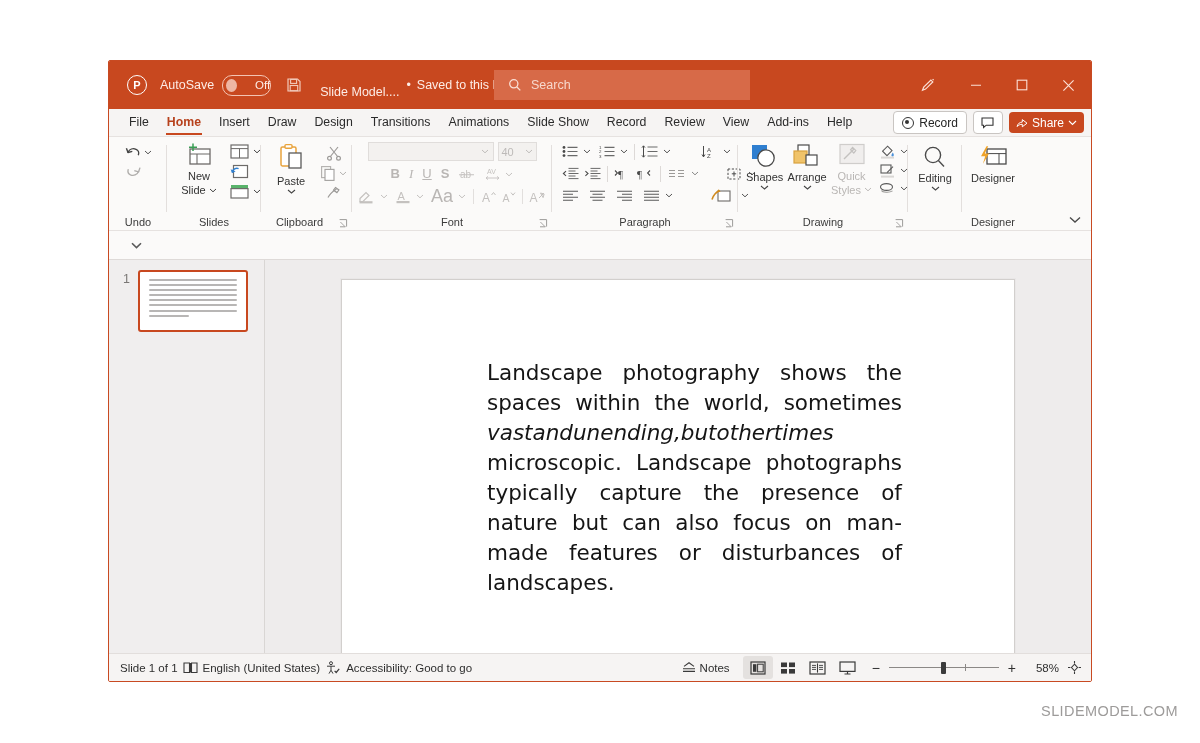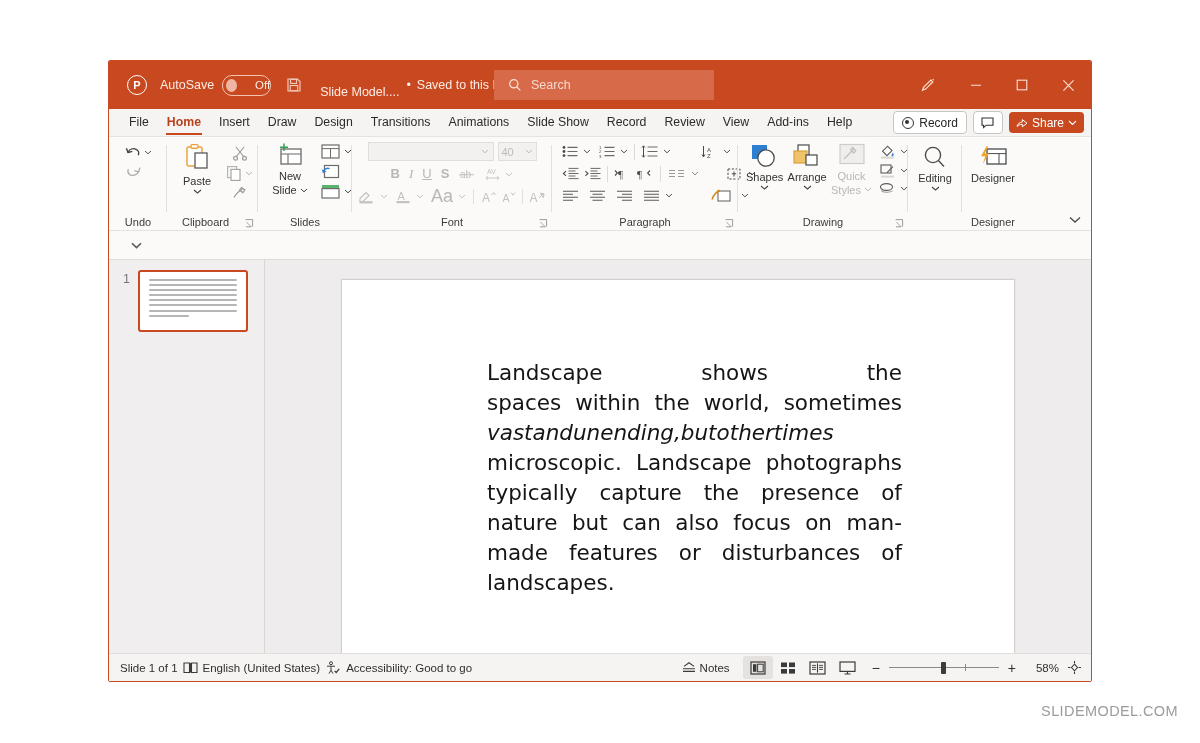--- a/index.html
+++ b/index.html
@@ -36,21 +36,21 @@
     width:13px;height:13px;border-radius:50%;background:#eeb6a3;
     margin-left:3px;
   }
   .toggle .off{color:#fdece6;font-size:11.5px;margin-left:18px;}
   .save-ic{margin-left:14px;width:18px;height:18px;opacity:.92;}
   .doc-title{color:#fdece6;font-size:12.5px;margin-left:17px;margin-top:13px;}
   .doc-sep{color:#fdece6;font-size:12.5px;margin-left:7px;}
   .doc-state{color:#fdece6;font-size:12.5px;margin-left:6px;}
   .caretdown{margin-left:6px;color:#fdece6;font-size:10px;}
   .searchbox{
-    position:absolute;left:385px;top:9px;width:220px;height:30px;
+    position:absolute;left:385px;top:9px;width:256px;height:30px;
     background:#d4毛;background:#d76a48;border-radius:0;
     display:flex;align-items:center;
   }
   .searchbox .mag{margin-left:14px;}
   .searchbox .ph{color:#f7d8cc;font-size:12.5px;margin-left:9px;}
   .wincontrols{position:absolute;right:0;top:0;height:48px;display:flex;align-items:center;}
   .wc{width:46px;height:48px;display:flex;align-items:center;justify-content:center;color:#fbe4db;}
   .wc.pen{width:50px;}
 
   
@@ -297,20 +297,79 @@
                   <path d="M13.5 6.5c-1.4 3.4-5 4.7-8 3.3-2-1-2.9-3-2.4-5" fill="none" stroke="#b0aeac" stroke-width="1.4" stroke-linecap="round"></path>
                   <path d="M15 2.6l-1.4 4.3-4.3-1.3" fill="none" stroke="#b0aeac" stroke-width="1.4" stroke-linejoin="round"></path>
                 </svg>
             </span>
           </div>
         </div>
       </div>
       <div class="grp-label">Undo</div>
     </div>
 
+    <div class="grp" style="width:94px">
+      <div class="grp-body" style="padding-left:6px">
+        <div class="bigbtn" style="width:52px">
+          <span class="ic">
+            <svg width="30" height="26" viewBox="0 0 30 26">
+              <rect x="6" y="6" width="20" height="15" fill="#fff" stroke="#6d6b69" stroke-width="1.3"></rect>
+              <path d="M6 11h20M13 11v10" stroke="#6d6b69" stroke-width="1.1"></path>
+              <path d="M5 4.2h8M9 0.4v7.6" stroke="#3a9d54" stroke-width="1.5"></path>
+            </svg>
+          </span>
+          <span class="lbl" style="line-height:13px">New</span>
+          <span class="row" style="gap:3px">
+            <span class="lbl">Slide</span>
+            <span class="chev">
+              <svg width="8" height="5" viewBox="0 0 8 5">
+                  <path d="M1 1l3 2.8L7 1" fill="none" stroke="#444" stroke-width="1"></path>
+                </svg>
+            </span>
+          </span>
+        </div>
+        <div class="col" style="gap:5px;margin-left:5px;padding-top:1px">
+          <div class="row" style="gap:4px">
+            <span class="ic">
+              <svg width="19" height="15" viewBox="0 0 19 15">
+                  <rect x="1" y="1" width="17" height="13" fill="#fff" stroke="#6d6b69" stroke-width="1.2"></rect>
+                  <path d="M1 4.6h17M9.5 4.6v9.4" stroke="#6d6b69" stroke-width="1"></path>
+                </svg>
+            </span>
+            <span class="chev">
+              <svg width="8" height="5" viewBox="0 0 8 5">
+                  <path d="M1 1l3 2.8L7 1" fill="none" stroke="#444" stroke-width="1"></path>
+                </svg>
+            </span>
+          </div>
+          <span class="ic" style="margin-right:12px">
+            <svg width="19" height="15" viewBox="0 0 19 15">
+                <rect x="3.5" y="1.5" width="14" height="12" fill="#fff" stroke="#6d6b69" stroke-width="1.2"></rect>
+                <path d="M2 8.5C3 5.2 5.8 3.6 8.6 4.6" fill="none" stroke="#2f7fd0" stroke-width="1.5"></path>
+                <path d="M0.6 5.2L2.2 9l3.4-1.6" fill="#2f7fd0"></path>
+              </svg>
+          </span>
+          <div class="row" style="gap:4px">
+            <span class="ic">
+              <svg width="19" height="15" viewBox="0 0 19 15">
+                  <rect x="1" y="1" width="17" height="3" fill="#59b36b"></rect>
+                  <rect x="1" y="4.6" width="17" height="9.4" fill="#fff" stroke="#6d6b69" stroke-width="1.2"></rect>
+                </svg>
+            </span>
+            <span class="chev">
+              <svg width="8" height="5" viewBox="0 0 8 5">
+                  <path d="M1 1l3 2.8L7 1" fill="none" stroke="#444" stroke-width="1"></path>
+                </svg>
+            </span>
+          </div>
+        </div>
+      </div>
+      <div class="grp-label">Slides</div>
+    </div>
+
     <div class="grp" style="width:91px">
       <div class="grp-body" style="padding-left:7px">
         <div class="bigbtn">
           <span class="ic">
             <svg width="30" height="31" viewBox="0 0 30 31">
               <rect x="5" y="4" width="15" height="19" rx="1.4" fill="#fff" stroke="#e8a33d" stroke-width="1.5"></rect>
               <rect x="9" y="1.6" width="7" height="3.6" rx="1" fill="#fff" stroke="#e8a33d" stroke-width="1.4"></rect>
               <rect x="13" y="10" width="12" height="15" fill="#fff" stroke="#595959" stroke-width="1.3"></rect>
             </svg>
           </span>
@@ -353,79 +412,20 @@
       <div class="grp-label" style="padding-right:14px">
         <span>Clipboard</span>
         <span class="dlg">
           <svg width="9" height="9" viewBox="0 0 9 9">
               <path d="M0.6 0.6h7v7" fill="none" stroke="#6b6967" stroke-width="1"></path>
               <path d="M1 7.8h5.4" stroke="#6b6967" stroke-width="1"></path>
               <path d="M6.2 7.8L1.4 3" stroke="#6b6967" stroke-width="0.9"></path>
             </svg>
         </span>
       </div>
-    </div>
-
-    <div class="grp" style="width:94px">
-      <div class="grp-body" style="padding-left:6px">
-        <div class="bigbtn" style="width:52px">
-          <span class="ic">
-            <svg width="30" height="26" viewBox="0 0 30 26">
-              <rect x="6" y="6" width="20" height="15" fill="#fff" stroke="#6d6b69" stroke-width="1.3"></rect>
-              <path d="M6 11h20M13 11v10" stroke="#6d6b69" stroke-width="1.1"></path>
-              <path d="M5 4.2h8M9 0.4v7.6" stroke="#3a9d54" stroke-width="1.5"></path>
-            </svg>
-          </span>
-          <span class="lbl" style="line-height:13px">New</span>
-          <span class="row" style="gap:3px">
-            <span class="lbl">Slide</span>
-            <span class="chev">
-              <svg width="8" height="5" viewBox="0 0 8 5">
-                  <path d="M1 1l3 2.8L7 1" fill="none" stroke="#444" stroke-width="1"></path>
-                </svg>
-            </span>
-          </span>
-        </div>
-        <div class="col" style="gap:5px;margin-left:5px;padding-top:1px">
-          <div class="row" style="gap:4px">
-            <span class="ic">
-              <svg width="19" height="15" viewBox="0 0 19 15">
-                  <rect x="1" y="1" width="17" height="13" fill="#fff" stroke="#6d6b69" stroke-width="1.2"></rect>
-                  <path d="M1 4.6h17M9.5 4.6v9.4" stroke="#6d6b69" stroke-width="1"></path>
-                </svg>
-            </span>
-            <span class="chev">
-              <svg width="8" height="5" viewBox="0 0 8 5">
-                  <path d="M1 1l3 2.8L7 1" fill="none" stroke="#444" stroke-width="1"></path>
-                </svg>
-            </span>
-          </div>
-          <span class="ic" style="margin-right:12px">
-            <svg width="19" height="15" viewBox="0 0 19 15">
-                <rect x="3.5" y="1.5" width="14" height="12" fill="#fff" stroke="#6d6b69" stroke-width="1.2"></rect>
-                <path d="M2 8.5C3 5.2 5.8 3.6 8.6 4.6" fill="none" stroke="#2f7fd0" stroke-width="1.5"></path>
-                <path d="M0.6 5.2L2.2 9l3.4-1.6" fill="#2f7fd0"></path>
-              </svg>
-          </span>
-          <div class="row" style="gap:4px">
-            <span class="ic">
-              <svg width="19" height="15" viewBox="0 0 19 15">
-                  <rect x="1" y="1" width="17" height="3" fill="#59b36b"></rect>
-                  <rect x="1" y="4.6" width="17" height="9.4" fill="#fff" stroke="#6d6b69" stroke-width="1.2"></rect>
-                </svg>
-            </span>
-            <span class="chev">
-              <svg width="8" height="5" viewBox="0 0 8 5">
-                  <path d="M1 1l3 2.8L7 1" fill="none" stroke="#444" stroke-width="1"></path>
-                </svg>
-            </span>
-          </div>
-        </div>
-      </div>
-      <div class="grp-label">Slides</div>
     </div>
 
     <div class="grp" style="width:200px">
       <div class="grp-body" style="flex-direction:column;align-items:center;gap:4px;padding-top:5px">
         <div class="row" style="gap:4px">
           <div style="width:126px;height:19px;border:1px solid #e0dddb;background:#f3f1ef;display:flex;align-items:center;justify-content:flex-end;padding-right:4px;box-sizing:border-box">
             <span style="font-size:11px;color:#c3c0be"></span>
             <span style="margin-left:5px">
               <svg width="8" height="5" viewBox="0 0 8 5">
                   <path d="M1 1l3 2.8L7 1" fill="none" stroke="#bfbcba" stroke-width="1"></path>
@@ -854,20 +854,21 @@
         <div class="thumb-line" style="width:100%"></div>
         <div class="thumb-line" style="width:46%"></div>
       </div>
     </div>
 
     <div class="canvaswrap">
       <div class="slide">
         <div class="slidetext">
           <div style="display:flex;justify-content:space-between">
               <span>Landscape</span>
+              <span>photography</span>
               <span>shows</span>
               <span>the</span>
             </div>
           <div style="display: flex; justify-content: space-between;">
               <span>spaces</span>
               <span>within</span>
               <span>the</span>
               <span>world,</span>
               <span>sometimes</span>
             </div>

